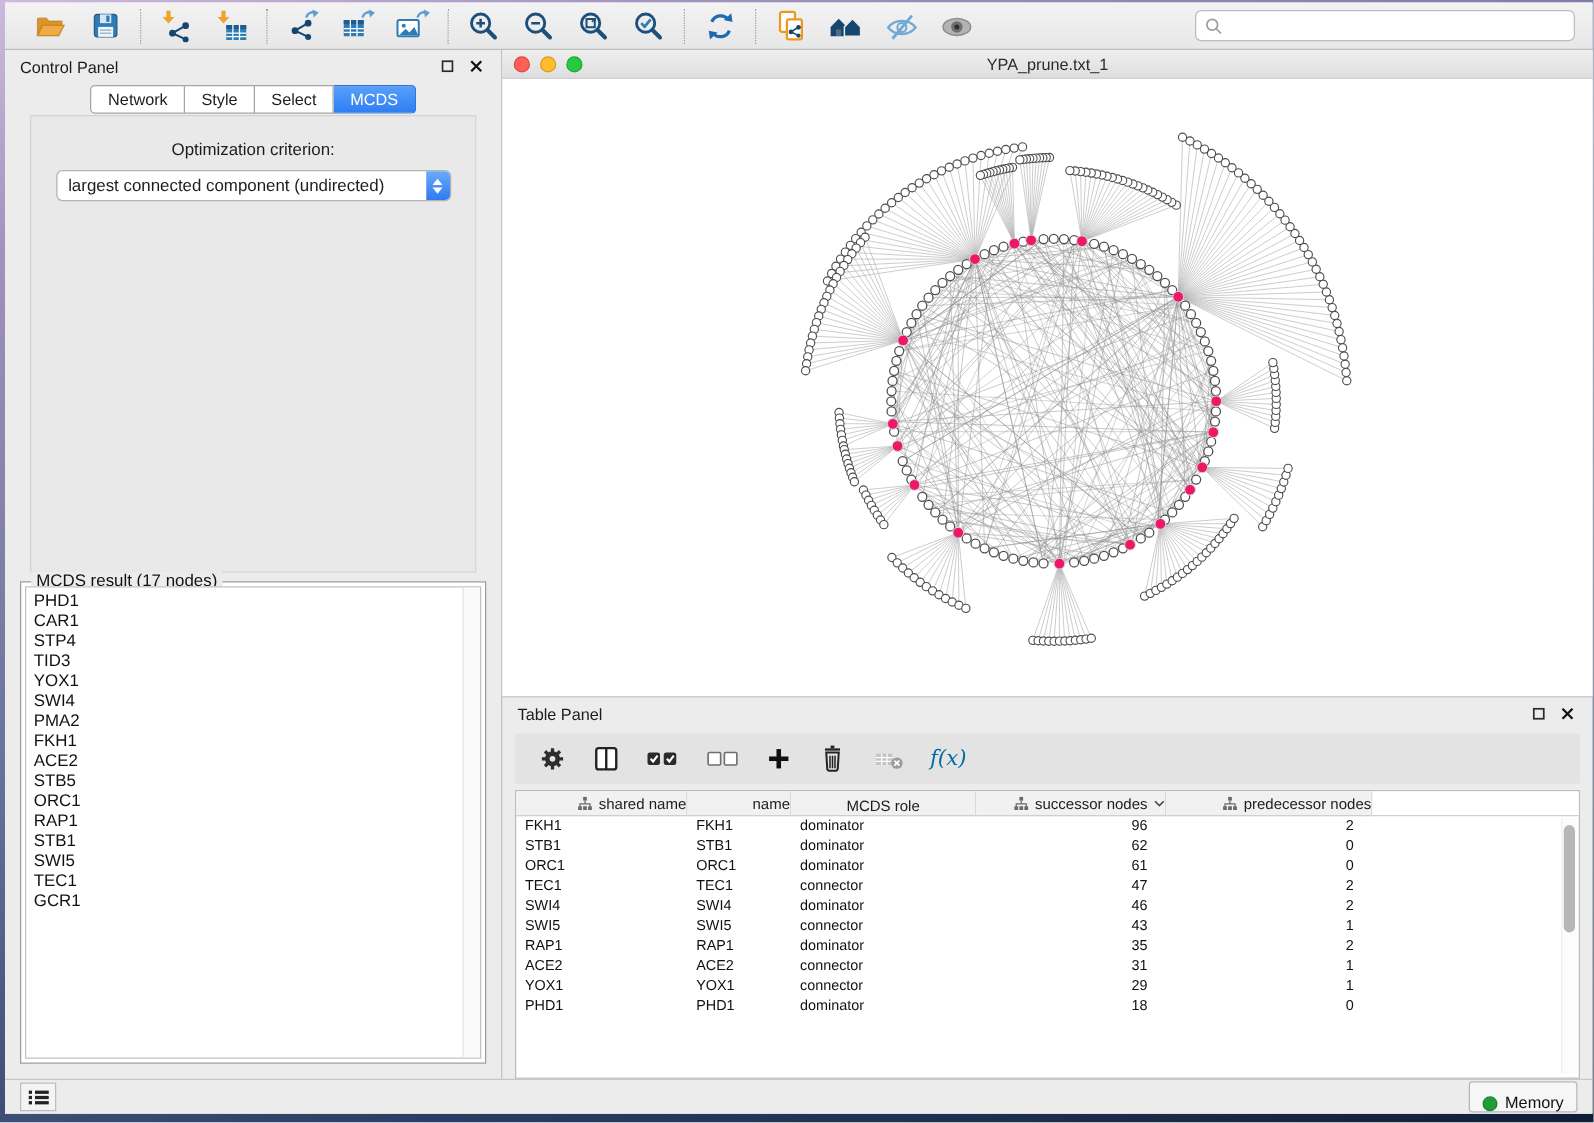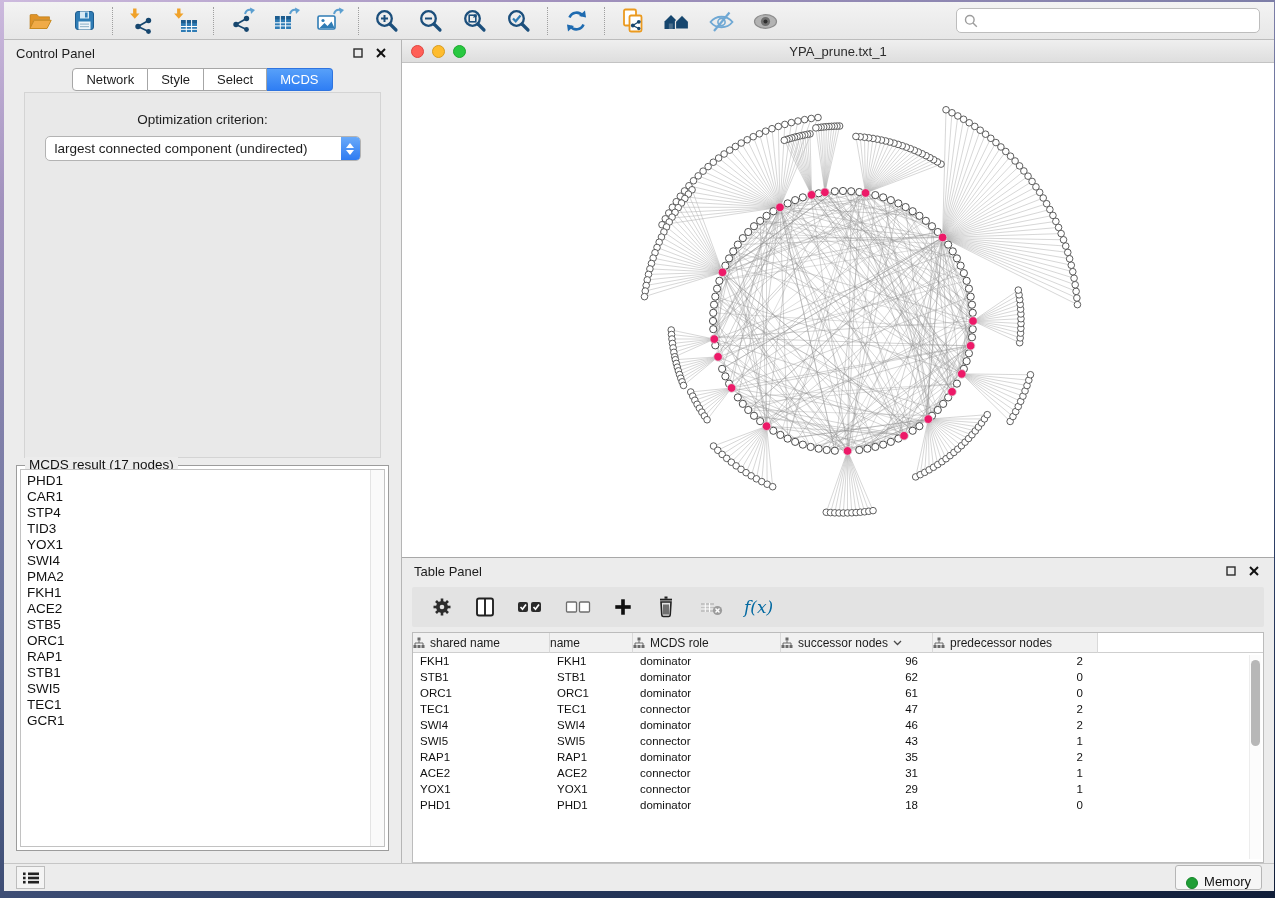--- a/index.html
+++ b/index.html
@@ -63,21 +63,21 @@
   .net-canvas{flex:1;background:#fff;overflow:hidden;}
   .table-panel{flex:1;display:flex;flex-direction:column;background:#ececec;min-height:0;}
   .tp-toolbar{margin:3px 10px 0;height:40px;flex:0 0 40px;background:#e3e3e3;border-radius:2px;
     display:flex;align-items:center;gap:21px;padding:0 19px;}
   .tp-btn{display:flex;align-items:center;justify-content:center;height:30px;}
   .fx{font-family:"DejaVu Serif",serif;font-style:italic;font-size:17px;color:#0369a1;}
   .tp-table{margin:5px 10px 0;flex:1;background:#fff;border:1px solid #bcbcbc;position:relative;
     display:flex;flex-direction:column;overflow:hidden;min-height:0;}
   .thead{display:flex;height:20px;flex:0 0 20px;font-size:12px;color:#1c1c1c;}
   .th{background:#f1f1f1;border-bottom:1px solid #cfcfcf;border-right:1px solid #d9d9d9;
-    display:flex;align-items:center;justify-content:flex-start;gap:5px;box-sizing:border-box;}
+    display:flex;align-items:center;justify-content:flex-end;gap:5px;box-sizing:border-box;}
   .th-filler{flex:1;background:#fff;border-bottom:1px solid #cfcfcf;}
   .tbody{flex:1;}
   .tr{display:flex;height:16px;align-items:center;font-size:11.5px;color:#111;}
   .td{box-sizing:border-box;white-space:nowrap;overflow:hidden;}
   .td.left{padding-left:7px;text-align:left;}
   .td.right{padding-right:15px;text-align:right;}
   .v-scroll{position:absolute;right:2px;top:22px;bottom:3px;width:11px;background:#fcfcfc;border-left:1px solid #ededed;}
   .v-thumb{position:absolute;left:1px;top:5px;width:9px;height:86px;background:#b7b7b7;border-radius:5px;}
   .tp-tabs{padding:6px 0 6px;}
   
@@ -1254,21 +1254,21 @@
                     </g>
                     <g stroke="#6a6a6a" stroke-width="1" fill="none">
                       <path d="M6 3.5 V6 M2 8 V6 H10 V8"></path>
                     </g>
                   </svg>
                   <span>shared name</span>
                 </div>
                 <div class="th" style="width: 83px;">
                   <span>name</span>
                 </div>
-                <div class="th" style="width: 148px;">
+                <div class="th" style="width: 148px; flex-direction: column;">
                   <svg width="12" height="12" viewBox="0 0 12 12">
                     <g fill="#6a6a6a">
                       <rect x="4.5" y="0.5" width="3" height="3"></rect>
                       <rect x="0.5" y="8" width="3" height="3"></rect>
                       <rect x="4.5" y="8" width="3" height="3"></rect>
                       <rect x="8.5" y="8" width="3" height="3"></rect>
                     </g>
                     <g stroke="#6a6a6a" stroke-width="1" fill="none">
                       <path d="M6 3.5 V6 M2 8 V6 H10 V8"></path>
                     </g>

